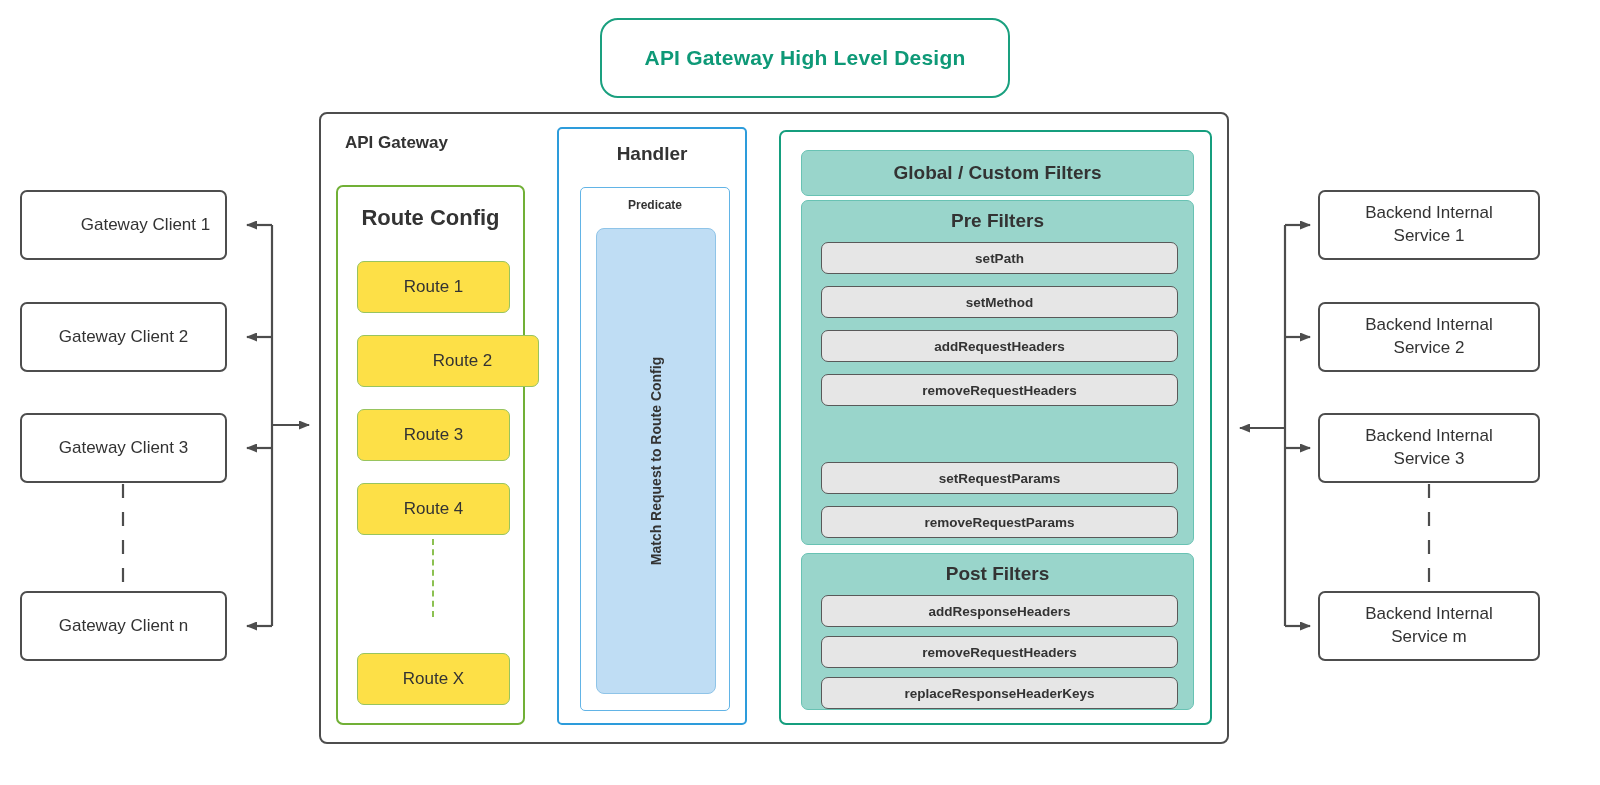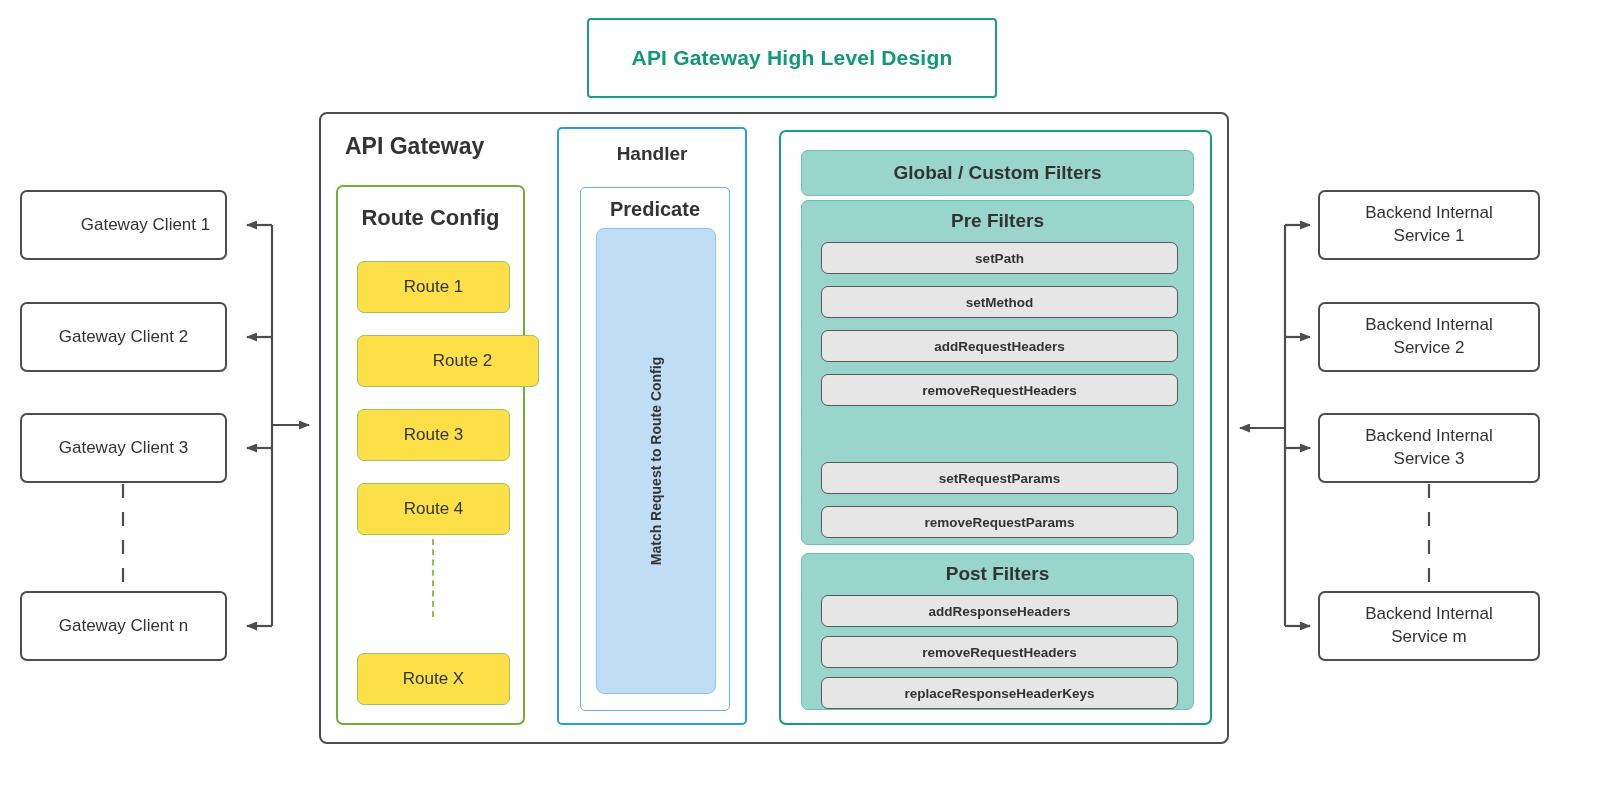--- a/index.html
+++ b/index.html
@@ -16,23 +16,23 @@
     position: relative;
     width: 1600px;
     height: 785px;
     background: #ffffff;
     overflow: hidden;
   }
   .abs { position: absolute; box-sizing: border-box; }
 
   
   .title-box {
-    left: 587px; top: 18px; width: 410px; height: 80px;
+    left: 600px; top: 18px; width: 410px; height: 80px;
     border: 2px solid #1aa07f;
-    border-radius: 4px;
+    border-radius: 18px;
     background: #ffffff;
     display: flex; align-items: center; justify-content: center;
   }
   .title-text {
     font-size: 21px; font-weight: bold; color: #0e9977;
     letter-spacing: 0.2px;
   }
 
   
   .plain-box {
@@ -46,21 +46,21 @@
 
   
   .gw-outer {
     left: 319px; top: 112px; width: 910px; height: 632px;
     border: 2.4px solid #4d4d4d;
     border-radius: 8px;
     background: #ffffff;
   }
   .gw-title {
     left: 345px; top: 133px;
-    font-size: 23px; font-weight: bold; color: #333333;
+    font-size: 17px; font-weight: bold; color: #333333;
   }
 
   
   .route-config {
     left: 336px; top: 185px; width: 189px; height: 540px;
     border: 2.4px solid #71b036;
     border-radius: 7px;
     background: #ffffff;
   }
   .route-config-title {
@@ -92,21 +92,21 @@
     text-align: center; font-size: 19px; font-weight: bold; color: #333333;
   }
   .predicate {
     position: absolute; left: 21px; top: 58px; width: 148px; height: 522px;
     border: 1.8px solid #62b4e6;
     border-radius: 5px;
     background: #ffffff;
   }
   .predicate-title {
     position: absolute; left: 0; right: 0; top: 10px;
-    text-align: center; font-size: 20px; font-weight: bold; color: #333333;
+    text-align: center; font-size: 12px; font-weight: bold; color: #333333;
   }
   .predicate-inner {
     position: absolute; left: 15px; top: 40px; width: 118px; height: 464px;
     background: #bfddf4;
     border: 1.6px solid #8fc4e8;
     border-radius: 8px;
     display: flex; align-items: center; justify-content: center;
   }
   .predicate-inner-label {
     transform: rotate(-90deg);

